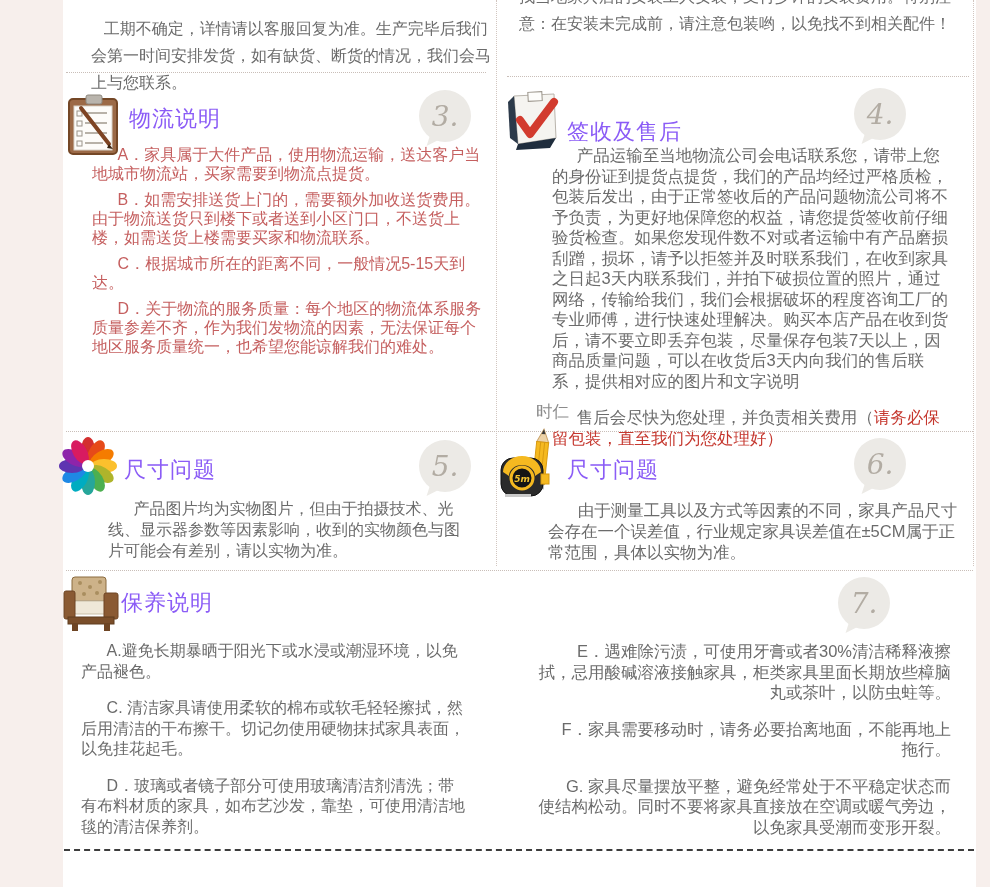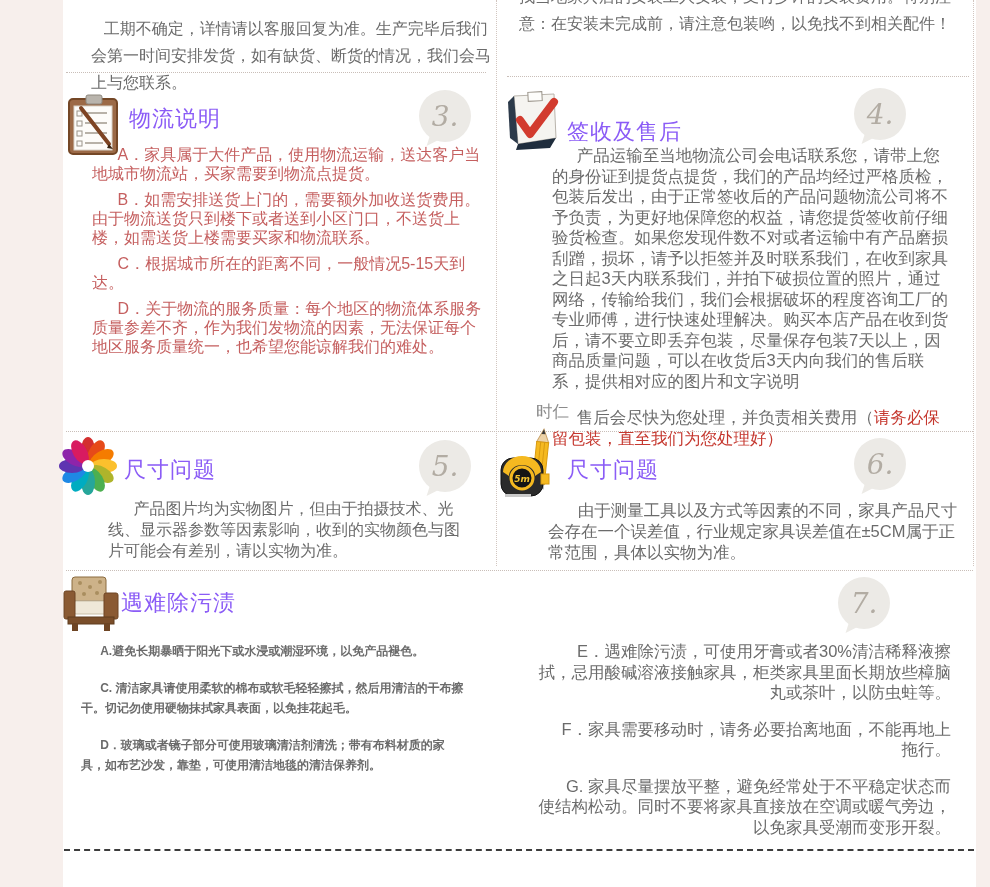--- a/index.html
+++ b/index.html
@@ -15,21 +15,21 @@
   .badge{position:absolute;width:52px;height:52px;border-radius:50%;background:#eceae6;
          display:flex;align-items:center;justify-content:center;
          font-family:"DejaVu Serif",serif;font-style:italic;font-size:28px;color:#b2aca3;}
   .badge::after{content:"";position:absolute;left:9px;bottom:-6px;width:0;height:0;
          border-top:11px solid #eceae6;border-right:11px solid transparent;transform:rotate(18deg);}
   .body-red p{color:#c55f5f;font-size:16px;line-height:19px;margin:0 0 7px 0;text-indent:1.6em;}
   .body-grey p{color:#6b6b6b;margin:16px;}
   .s4 p{font-size:16.5px;line-height:20.5px;text-indent:1.5em;}
   .s5 p{font-size:16px;line-height:21px;text-indent:1.6em;}
   .s6 p{font-size:16.5px;line-height:21px;text-indent:1.8em;}
-  .s7l p{font-size:12px;line-height:20.5px;text-indent:1.6em;font-weight:bold;}
+  .s7l p{font-size:16px;line-height:20.5px;text-indent:1.6em;}
   .s7r p{font-size:16.5px;line-height:20.5px;text-indent:1.4em;}
   .red-inline{color:#c5372e;}
   .note{position:absolute;color:#8b8b8b;font-size:16.5px;}
   .clipwrap{position:absolute;overflow:hidden;}
 </style>
 </head>
 <body>
 
 <div class="page">
 
@@ -151,21 +151,21 @@
         <circle cx="22" cy="21" r="2" fill="#a98e5f"></circle>
       <circle cx="35" cy="20" r="2" fill="#a98e5f"></circle>
       <rect x="12" y="28" width="32" height="13" rx="2" fill="#efe8d8" stroke="#c9bfa8"></rect>
       <rect x="2" y="18" width="11" height="28" rx="2" fill="#8a5a33" stroke="#6e4524"></rect>
       <rect x="42" y="20" width="14" height="26" rx="2" fill="#8a5a33" stroke="#6e4524"></rect>
       <rect x="6" y="44" width="46" height="7" fill="#7a4e2a" stroke="#5f3c1f"></rect>
       <rect x="10" y="51" width="6" height="7" fill="#6e4524"></rect>
       <rect x="42" y="51" width="6" height="7" fill="#6e4524"></rect>
     </svg>
   </span>
-  <div class="sec-title" style="left:121px;top:588px;">遇难除污渍</div>
+  <div class="sec-title" style="left:121px;top:588px;">保养说明</div>
   <div class="badge" style="left:838px;top:577px;">7.</div>
   <div class="abs body-grey s7l" style="left:65px;top:625px;width:417px;">
     <p>A.避免长期暴晒于阳光下或水浸或潮湿环境，以免产品褪色。</p>
     <p>C. 清洁家具请使用柔软的棉布或软毛轻轻擦拭，然后用清洁的干布擦干。切记勿使用硬物抹拭家具表面，以免挂花起毛。</p>
     <p>D．玻璃或者镜子部分可使用玻璃清洁剂清洗；带有布料材质的家具，如布艺沙发，靠垫，可使用清洁地毯的清洁保养剂。</p>
   </div>
   <div class="abs body-grey s7r" style="left:515px;top:625px;width:452px;text-align:right;">
     <p>E．遇难除污渍，可使用牙膏或者30%清洁稀释液擦拭，忌用酸碱溶液接触家具，柜类家具里面长期放些樟脑丸或茶叶，以防虫蛀等。</p>
     <p>F．家具需要移动时，请务必要抬离地面，不能再地上拖行。</p>
     <p>G. 家具尽量摆放平整，避免经常处于不平稳定状态而使结构松动。同时不要将家具直接放在空调或暖气旁边，以免家具受潮而变形开裂。</p>

